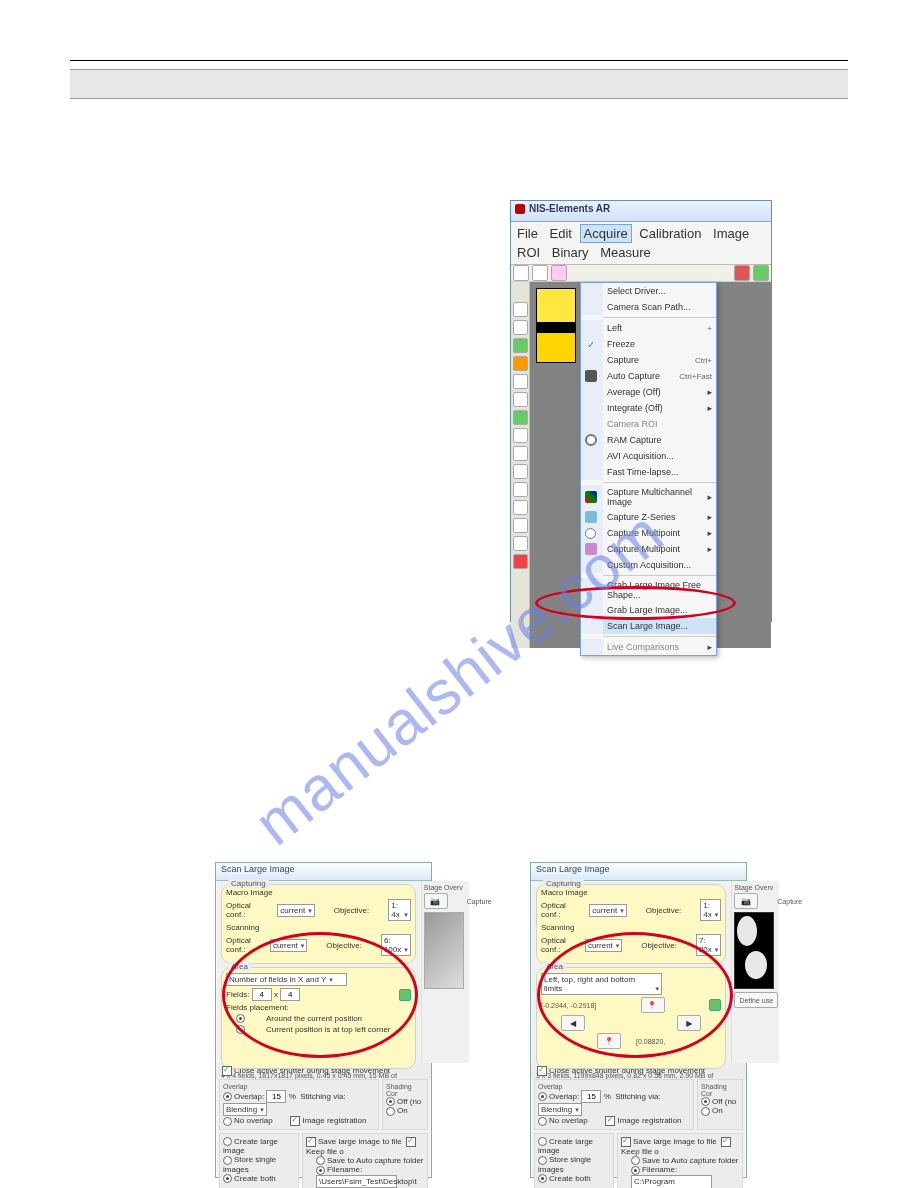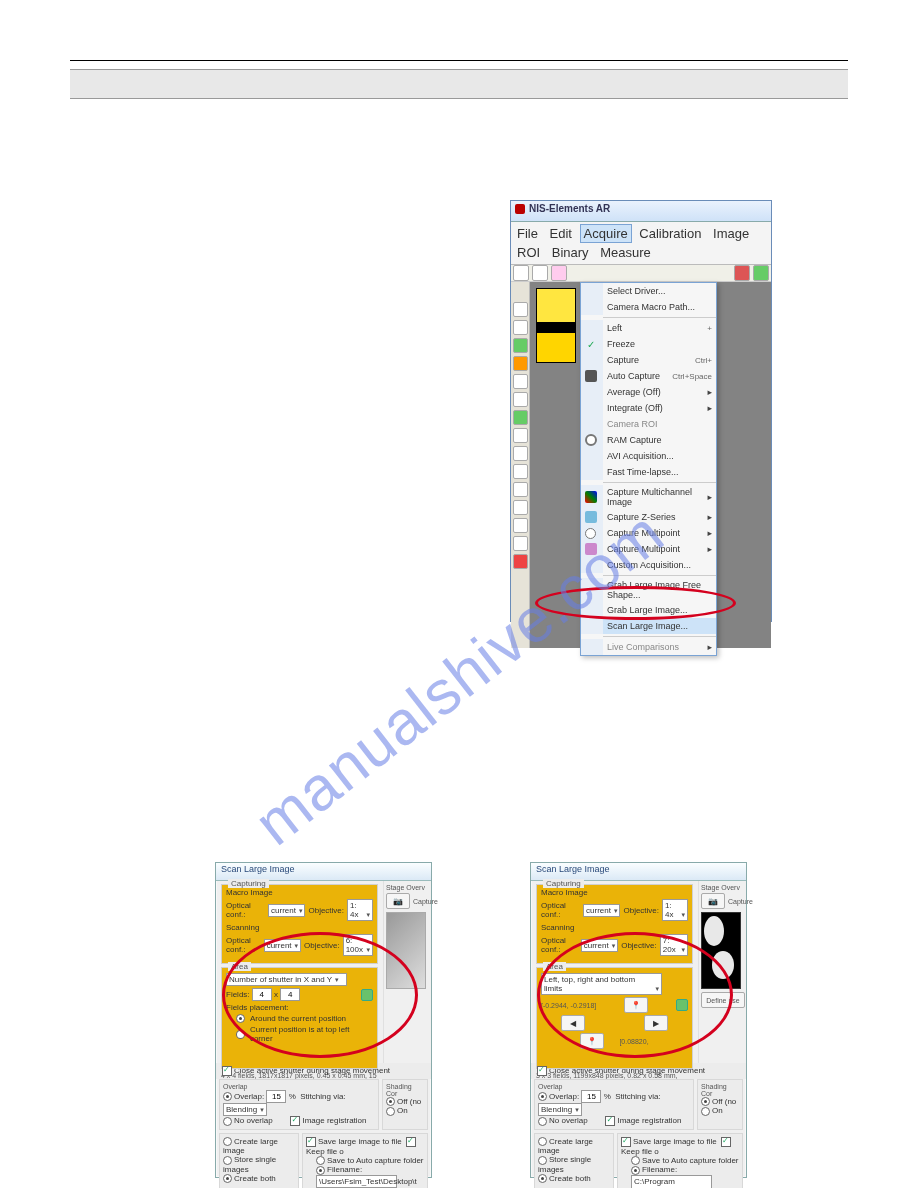--- a/index.html
+++ b/index.html
@@ -36,23 +36,23 @@
 .red-oval{position:absolute;border:3px solid #d4011e;border-radius:50%;pointer-events:none}
 .ov-menu{left:535px;top:526px;width:195px;height:28px}
 .watermark{position:absolute;left:50%;top:52%;transform:translate(-50%,-50%) rotate(-38deg);font-size:62px;font-weight:520;color:rgba(102,125,230,.55);letter-spacing:1px;pointer-events:none;z-index:50;white-space:nowrap}
 .dlg{position:absolute;width:215px;height:314px;background:#f0f0f0;border:1px solid #8aa;font-size:8px;color:#333;box-shadow:0 0 0 1px rgba(255,255,255,.5) inset}
 .dlg1{left:215px;top:802px}
 .dlg2{left:530px;top:802px}
 .dlg-title{background:linear-gradient(#fafeff,#dbe9f6);height:15px;border-bottom:1px solid #9bb;padding:1px 5px;font-size:9px;color:#2a4a7a;font-weight:500}
 .dlg-body{display:flex;height:182px}
 .dlg-left{flex:1;padding:3px 5px}
 .dlg-right{width:43px;background:#f0f0f0;border-left:1px solid #e0e0e0;padding:3px 2px}
-.grp{border:1px solid #d0d0d0;border-radius:0;padding:3px 4px 5px;margin-bottom:3px;position:relative;background:#eab308}
+.grp{border:1px solid #d0d0d0;border-radius:10px;padding:3px 4px 5px;margin-bottom:3px;position:relative;background:#fef9c3}
 .grp>.glabel{position:absolute;top:-6px;left:6px;background:#ececec;padding:0 3px;font-size:8px;color:#555}
-.row{display:flex;align-items:center;gap:3px;margin:2px 0}
+.row{display:flex;align-items:center;gap:19px;margin:2px 0}
 .lbl{color:#333}
 .bold{font-weight:normal}
 .sel-box{background:#fff;border:1px solid #999;padding:1px 2px;font-size:8px;display:inline-flex;align-items:flex-end}
 .sel-box .dd{margin-left:3px;font-size:7px;color:#555}
 .spin{background:#fff;border:1px solid #999;width:16px;padding:1px;font-size:8px;text-align:center}
 .preview-box{width:38px;height:75px;margin-top:3px}
 .pv-gray{background:linear-gradient(135deg,#999 0%,#dedede 100%);border:1px solid #aaa}
 .pv-black{background:#000;border:1px solid #333;position:relative}
 .pv-black::before,.pv-black::after{content:"";position:absolute;background:#e8e8e8;border-radius:50%}
 .pv-black::before{width:20px;height:30px;left:2px;top:3px}
@@ -118,39 +118,39 @@
           <span class="sb-ico"></span>
           <span class="sb-ico" style="background:#e44"></span>
     </div>
     <div class="canvas">
       <div class="yellow-flag"></div>
       <div class="dropmenu">
         <div class="mi">
               <span>Select Driver...</span>
             </div>
         <div class="mi">
-              <span>Camera Macro Path...</span>
+              <span>Camera Scan Path...</span>
             </div>
         <div class="msep"></div>
         <div class="mi">
               <span>Left</span>
               <span class="shortcut">+</span>
             </div>
         <div class="mi">
               <span class="check">✓</span>
               <span>Freeze</span>
             </div>
         <div class="mi">
               <span>Capture</span>
               <span class="shortcut">Ctrl+</span>
             </div>
         <div class="mi">
               <span class="mico cam"></span>
               <span>Auto Capture</span>
-              <span class="shortcut">Ctrl+Space</span>
+              <span class="shortcut">Ctrl+Fast</span>
             </div>
         <div class="mi">
               <span>Average (Off)</span>
               <span class="arrow">▸</span>
             </div>
         <div class="mi">
               <span>Integrate (Off)</span>
               <span class="arrow">▸</span>
             </div>
         <div class="mi sub">
@@ -241,21 +241,21 @@
               <span class="sel-box">
                 <span>6: 100x</span>
                 <span class="dd">▾</span>
               </span>
             </div>
       </div>
       <div class="grp" style="height:92px">
         <div class="glabel">Area</div>
         <div class="row">
               <span class="sel-box" style="width:115px">
-                <span>Number of shutter in X and Y</span>
+                <span>Number of fields in X and Y</span>
                 <span class="dd">▾</span>
               </span>
             </div>
         <div class="row" style="justify-content:space-between">
               <span><span class="lbl">Fields:</span> <input class="spin" value="4" style=""> <span>x</span> <input class="spin" value="4" style=""></span>
               <span class="grn-btn"></span>
             </div>
         <div class="row">
               <span class="lbl">Fields placement:</span>
             </div>

